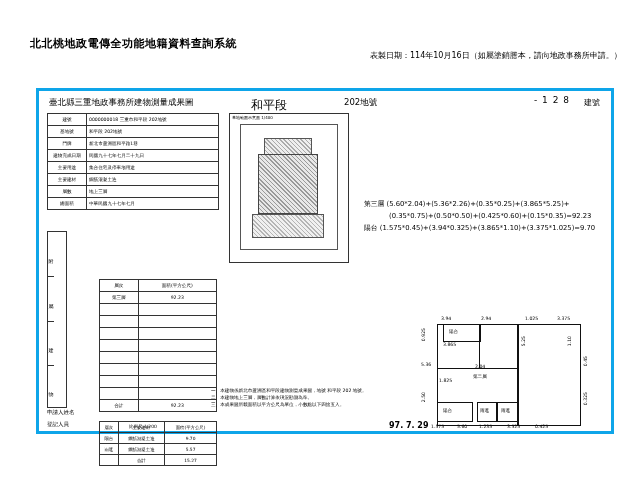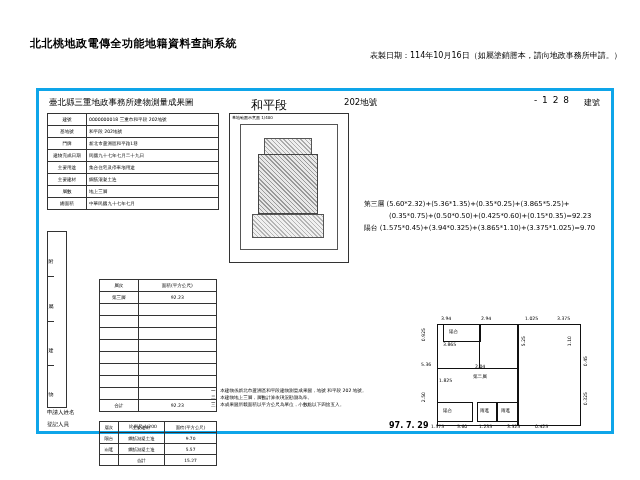--- a/index.html
+++ b/index.html
@@ -207,21 +207,21 @@
       <div class="plan-note">基地範圍示意圖 1/400</div>
       <div class="plan-shape2"></div>
       <div class="plan-shape"></div>
       <div class="plan-shape3"></div>
       <div class="plan-line" style="left:10px;top:10px;width:98px;height:0.5px;"></div>
       <div class="plan-line" style="left:10px;top:10px;width:0.5px;height:126px;"></div>
       <div class="plan-line" style="left:107px;top:10px;width:0.5px;height:126px;"></div>
       <div class="plan-line" style="left:10px;top:135px;width:98px;height:0.5px;"></div>
     </div>
 
-    <div class="ftext" id="f1">第三層 (5.60*2.32)+(5.36*1.35)+(0.35*0.25)+(3.865*5.25)+</div>
+    <div class="ftext" id="f1">第三層 (5.60*2.04)+(5.36*2.26)+(0.35*0.25)+(3.865*5.25)+</div>
     <div class="ftext" id="f2">(0.35*0.75)+(0.50*0.50)+(0.425*0.60)+(0.15*0.35)=92.23</div>
     <div class="ftext" id="f3">陽台 (1.575*0.45)+(3.94*0.325)+(3.865*1.10)+(3.375*1.025)=9.70</div>
 
     <div class="draw">
 
       <div class="dbox" style="left:20px;top:8px;width:80px;height:100px;"></div>
       <div class="dbox" style="left:100px;top:8px;width:62px;height:100px;"></div>
 
       <div class="dbox" style="left:26px;top:8px;width:36px;height:16px;"></div>
 

